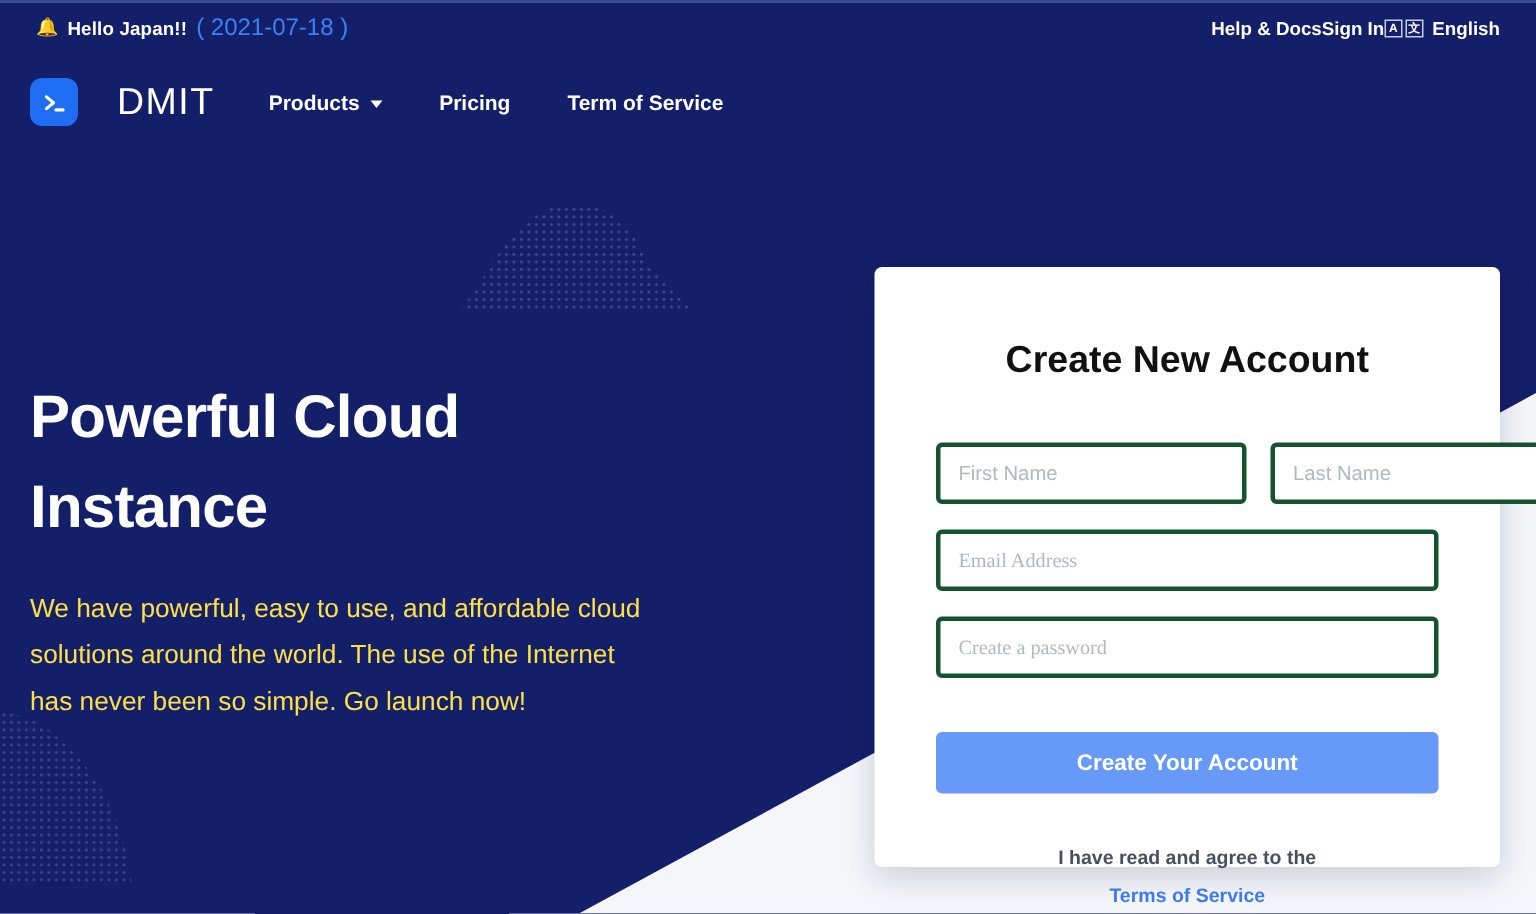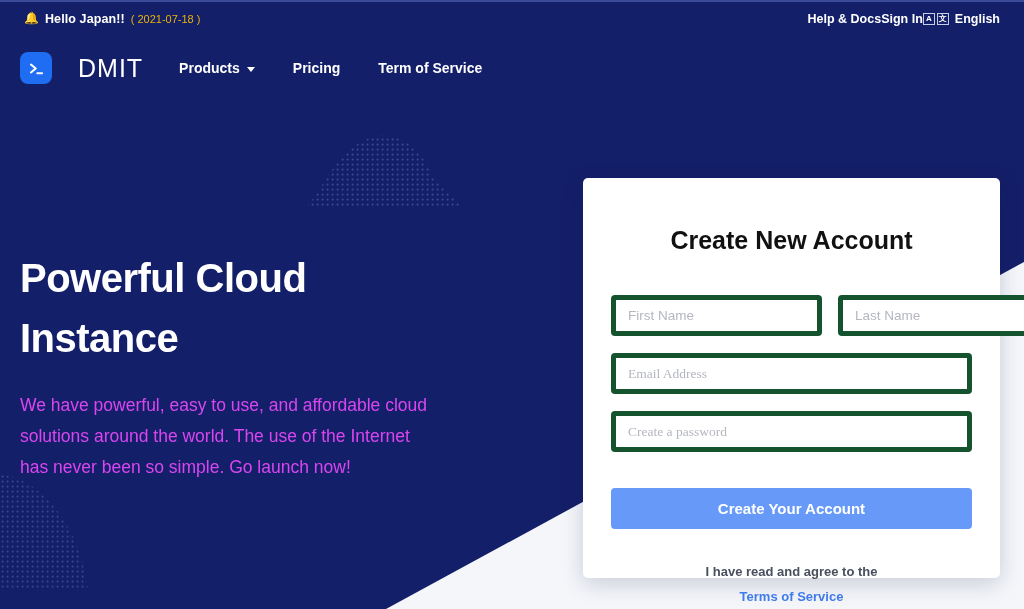--- a/index.html
+++ b/index.html
@@ -67,21 +67,21 @@
     color: #ffffff;
   }
   .announce-left {
     display: flex;
     align-items: baseline;
     gap: 6px;
     font-size: 12.5px;
   }
   .bell-icon { font-size: 12px; line-height: 1; position: relative; top: -1px; }
   .announce-title { font-weight: bold; font-size: 12.5px; letter-spacing: .1px; }
-  .announce-date { color: #eab308; font-size: 11px; }
+  .announce-date { color: #3b82f6; font-size: 16px; }
 
   .announce-right {
     margin-left: auto;
     display: flex;
     align-items: center;
   }
   .announce-right a, .announce-right .lang {
     color: #ffffff;
     font-size: 12.5px;
     font-weight: bold;
@@ -182,55 +182,55 @@
   }
   .hero-title {
     color: #ffffff;
     font-size: 40px;
     line-height: 60px;
     font-weight: bold;
     letter-spacing: -.5px;
   }
   .hero-sub {
     margin-top: 22px;
-    color: #d946ef;
+    color: #fde047;
     font-size: 17.5px;
     line-height: 31px;
     max-width: 420px;
   }
 
   
   .card {
     position: absolute;
     left: 583px;
     top: 178px;
     width: 417px;
     height: 400px;
     background: #ffffff;
     border-radius: 5px;
     box-shadow: 0 6px 22px rgba(10, 20, 60, .18);
     z-index: 6;
-    padding: 0 28px;
+    padding: 0 41px;
   }
   .card-title {
     text-align: center;
     font-size: 25px;
     font-weight: bold;
     color: #111111;
     margin-top: 48px;
   }
   .field-row {
     display: flex;
     gap: 16px;
     margin-top: 40px;
   }
   .fld {
     flex: 1;
     height: 41px;
-    border: 5px solid #14532d;
+    border: 3px solid #14532d;
     border-radius: 4px;
     padding: 0 12px;
     font-family: inherit;
     font-size: 13.5px;
     color: #333;
     background: #fff;
     outline: none;
   }
   .fld::placeholder { color: #b4b7c0; }
   .fld-full { width: 100%; margin-top: 17px; font-family: Liberation Serif, serif; }

